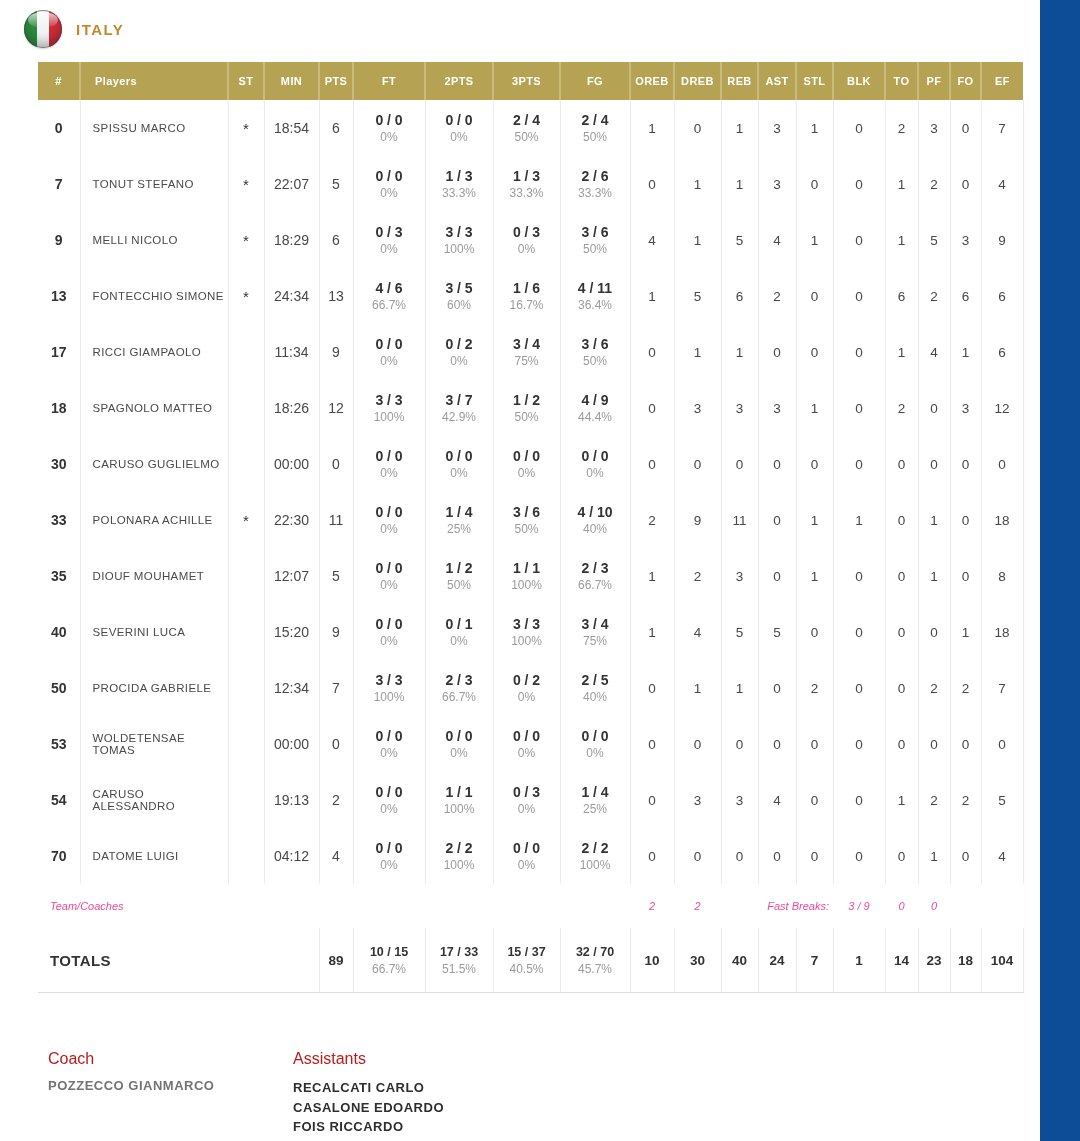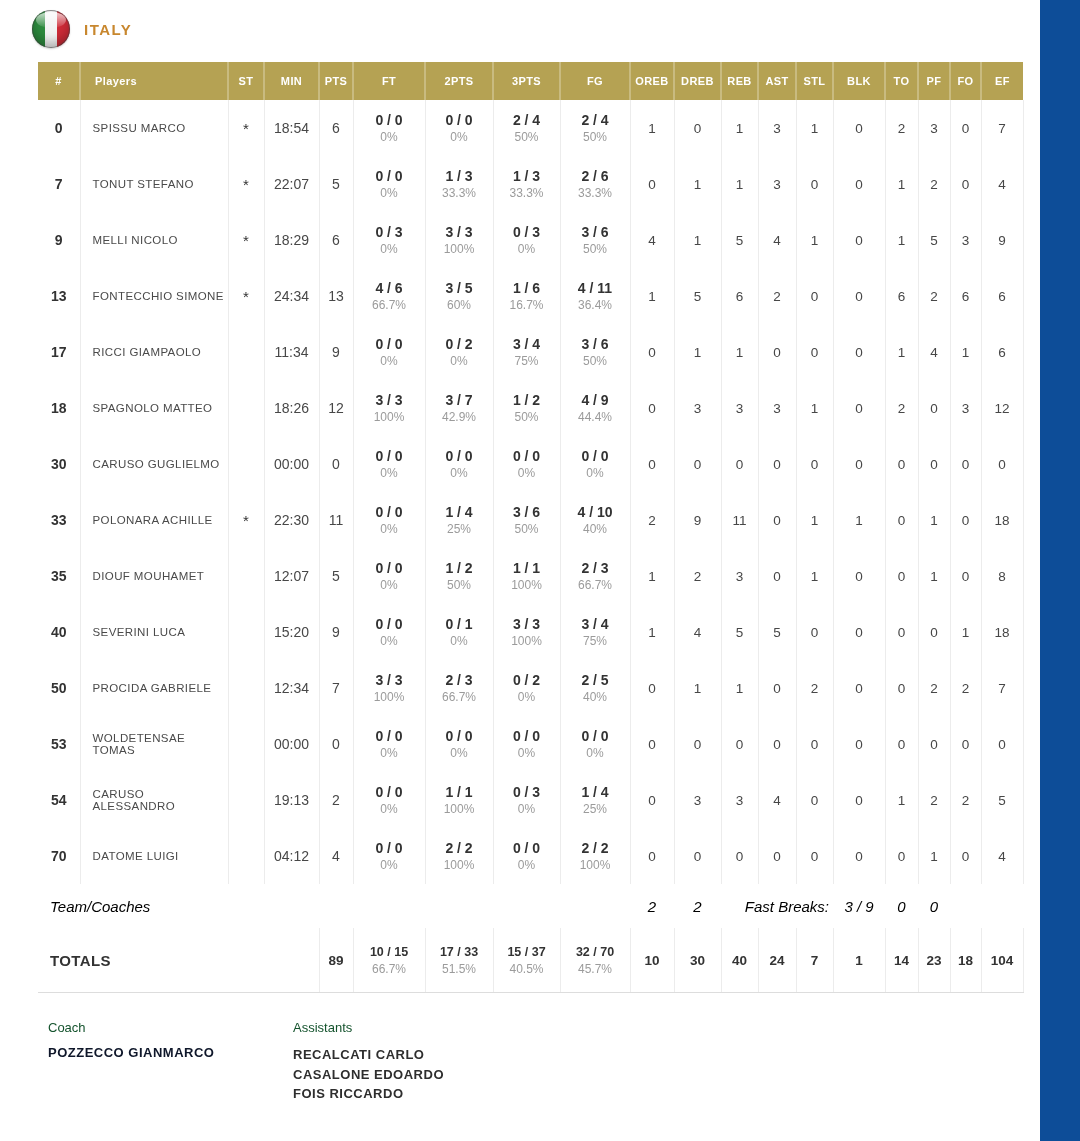--- a/index.html
+++ b/index.html
@@ -1,21 +1,21 @@
 <!DOCTYPE html>
 <html><head>
 <meta charset="utf-8">
 <style>
   html,body{margin:0;padding:0;}
   body{
     width:1080px;height:1141px;position:relative;background:#ffffff;
     font-family:"Liberation Sans", sans-serif;color:#3d3d3d;overflow:hidden;
   }
   .right-bar{position:absolute;top:0;right:0;width:40px;height:1141px;background:#0d4d98;}
-  .team-header{position:absolute;left:32px;top:10px;display:flex;align-items:center;gap:14px;}
+  .team-header{position:absolute;left:24px;top:10px;display:flex;align-items:center;gap:14px;}
   .flag{
     width:38px;height:38px;border-radius:50%;position:relative;overflow:hidden;
     background:linear-gradient(90deg,#2d8a3e 0 33%,#f2f2f2 33% 66%,#cd2b37 66% 100%);
     box-shadow:inset 0 0 0 1px rgba(60,60,60,.55), inset 0 -6px 10px rgba(0,0,0,.25), 0 1px 2px rgba(0,0,0,.2);
   }
   .flag:after{
     content:"";position:absolute;left:4px;top:2px;width:30px;height:16px;border-radius:50%;
     background:linear-gradient(180deg,rgba(255,255,255,.75),rgba(255,255,255,.05));
   }
   .team-name{font-size:15px;font-weight:bold;letter-spacing:1.5px;color:#c8872e;}
@@ -30,36 +30,36 @@
   tbody.players td{
     height:56px;border-right:1px solid #ececec;text-align:center;vertical-align:middle;
     font-size:13.5px;color:#474747;padding:0;
   }
   tbody.players tr td:first-child{font-weight:bold;font-size:14px;color:#333;}
   td.c-name{text-align:left !important;padding-left:12px !important;font-size:11.5px !important;letter-spacing:.4px;color:#4a4a4a !important;}
   td.c-st{font-size:15px !important;color:#333 !important;}
   td.c-min,td.c-pts{font-size:14px !important;}
   td.c-shoot .made{font-weight:bold;font-size:14px;color:#333;line-height:17px;}
   td.c-shoot .pct{font-size:12px;color:#9b9b9b;line-height:16px;}
-  tr.team-row td{height:42px;font-style:italic;font-size:15px;color:#000000;border:none;vertical-align:middle;}
+  tr.team-row td{height:42px;font-style:italic;font-size:11px;color:#ec4899;border:none;vertical-align:middle;}
   tr.team-row .lbl{text-align:left;padding-left:12px;}
   tr.team-row .ctr{text-align:center;}
   tr.team-row .fb-lbl{text-align:right;padding-right:4px;white-space:nowrap;}
   tr.totals-row td{
     height:64px;border-right:1px solid #ececec;border-bottom:1px solid #ddd;
     text-align:center;vertical-align:middle;font-weight:bold;font-size:13.5px;color:#333;padding:0;
   }
   tr.totals-row td.t-label{text-align:left;padding-left:12px;font-size:15px;letter-spacing:.4px;}
   tr.totals-row td.c-shoot .made{font-size:12.5px;}
   tr.totals-row td.c-shoot .pct{font-weight:normal;font-size:12px;color:#9b9b9b;}
   .coach-section{position:absolute;left:48px;top:1020px;display:flex;}
   .coach-col{width:245px;}
   .assist-col{width:400px;}
-  .coach-label{font-size:13px;color:#14532d;margin-bottom:10px;}
-  .coach-name{font-size:13px;font-weight:bold;color:#0f172a;letter-spacing:.5px;}
+  .coach-label{font-size:16px;color:#b91c1c;margin-bottom:10px;margin-top:30px;}
+  .coach-name{font-size:13px;font-weight:bold;color:#737373;letter-spacing:.5px;}
   .assist-name{font-size:13px;font-weight:bold;color:#2e2e2e;letter-spacing:.5px;line-height:19.5px;}
 </style>
 </head>
 <body>
 
 <div class="right-bar"></div>
 
 <div class="team-header">
   <div class="flag"></div>
   <div class="team-name">ITALY</div>

